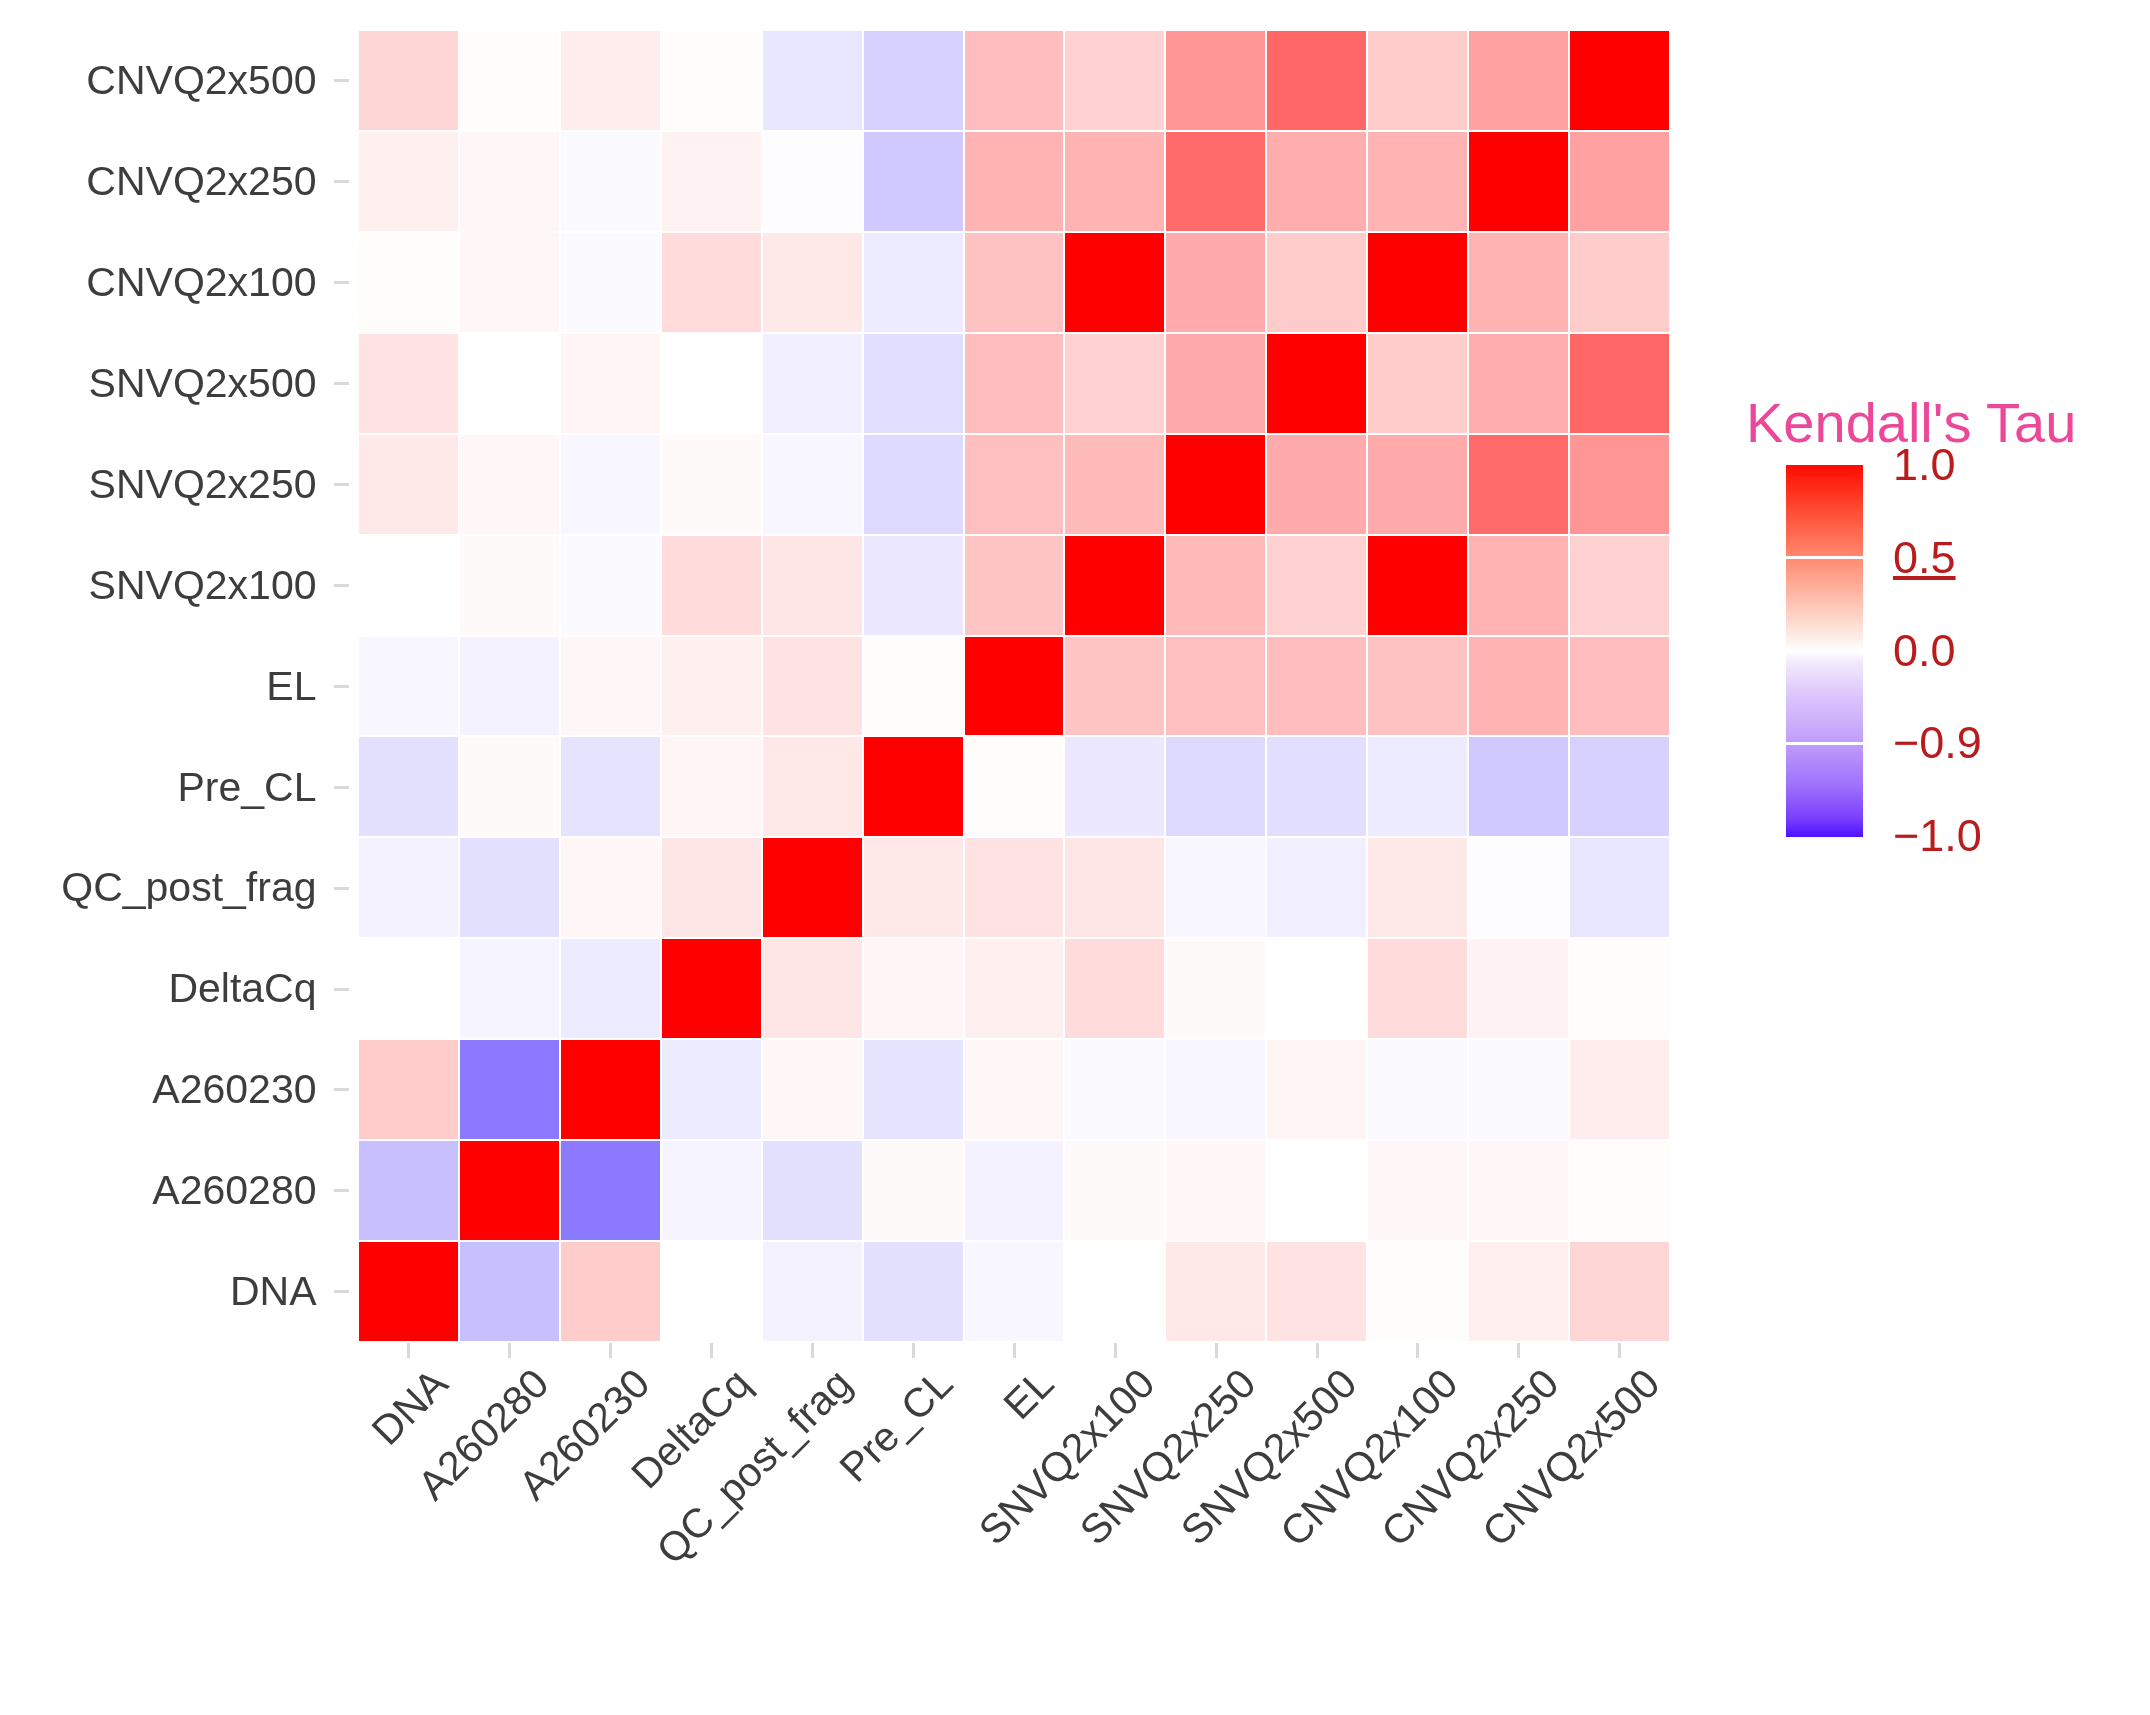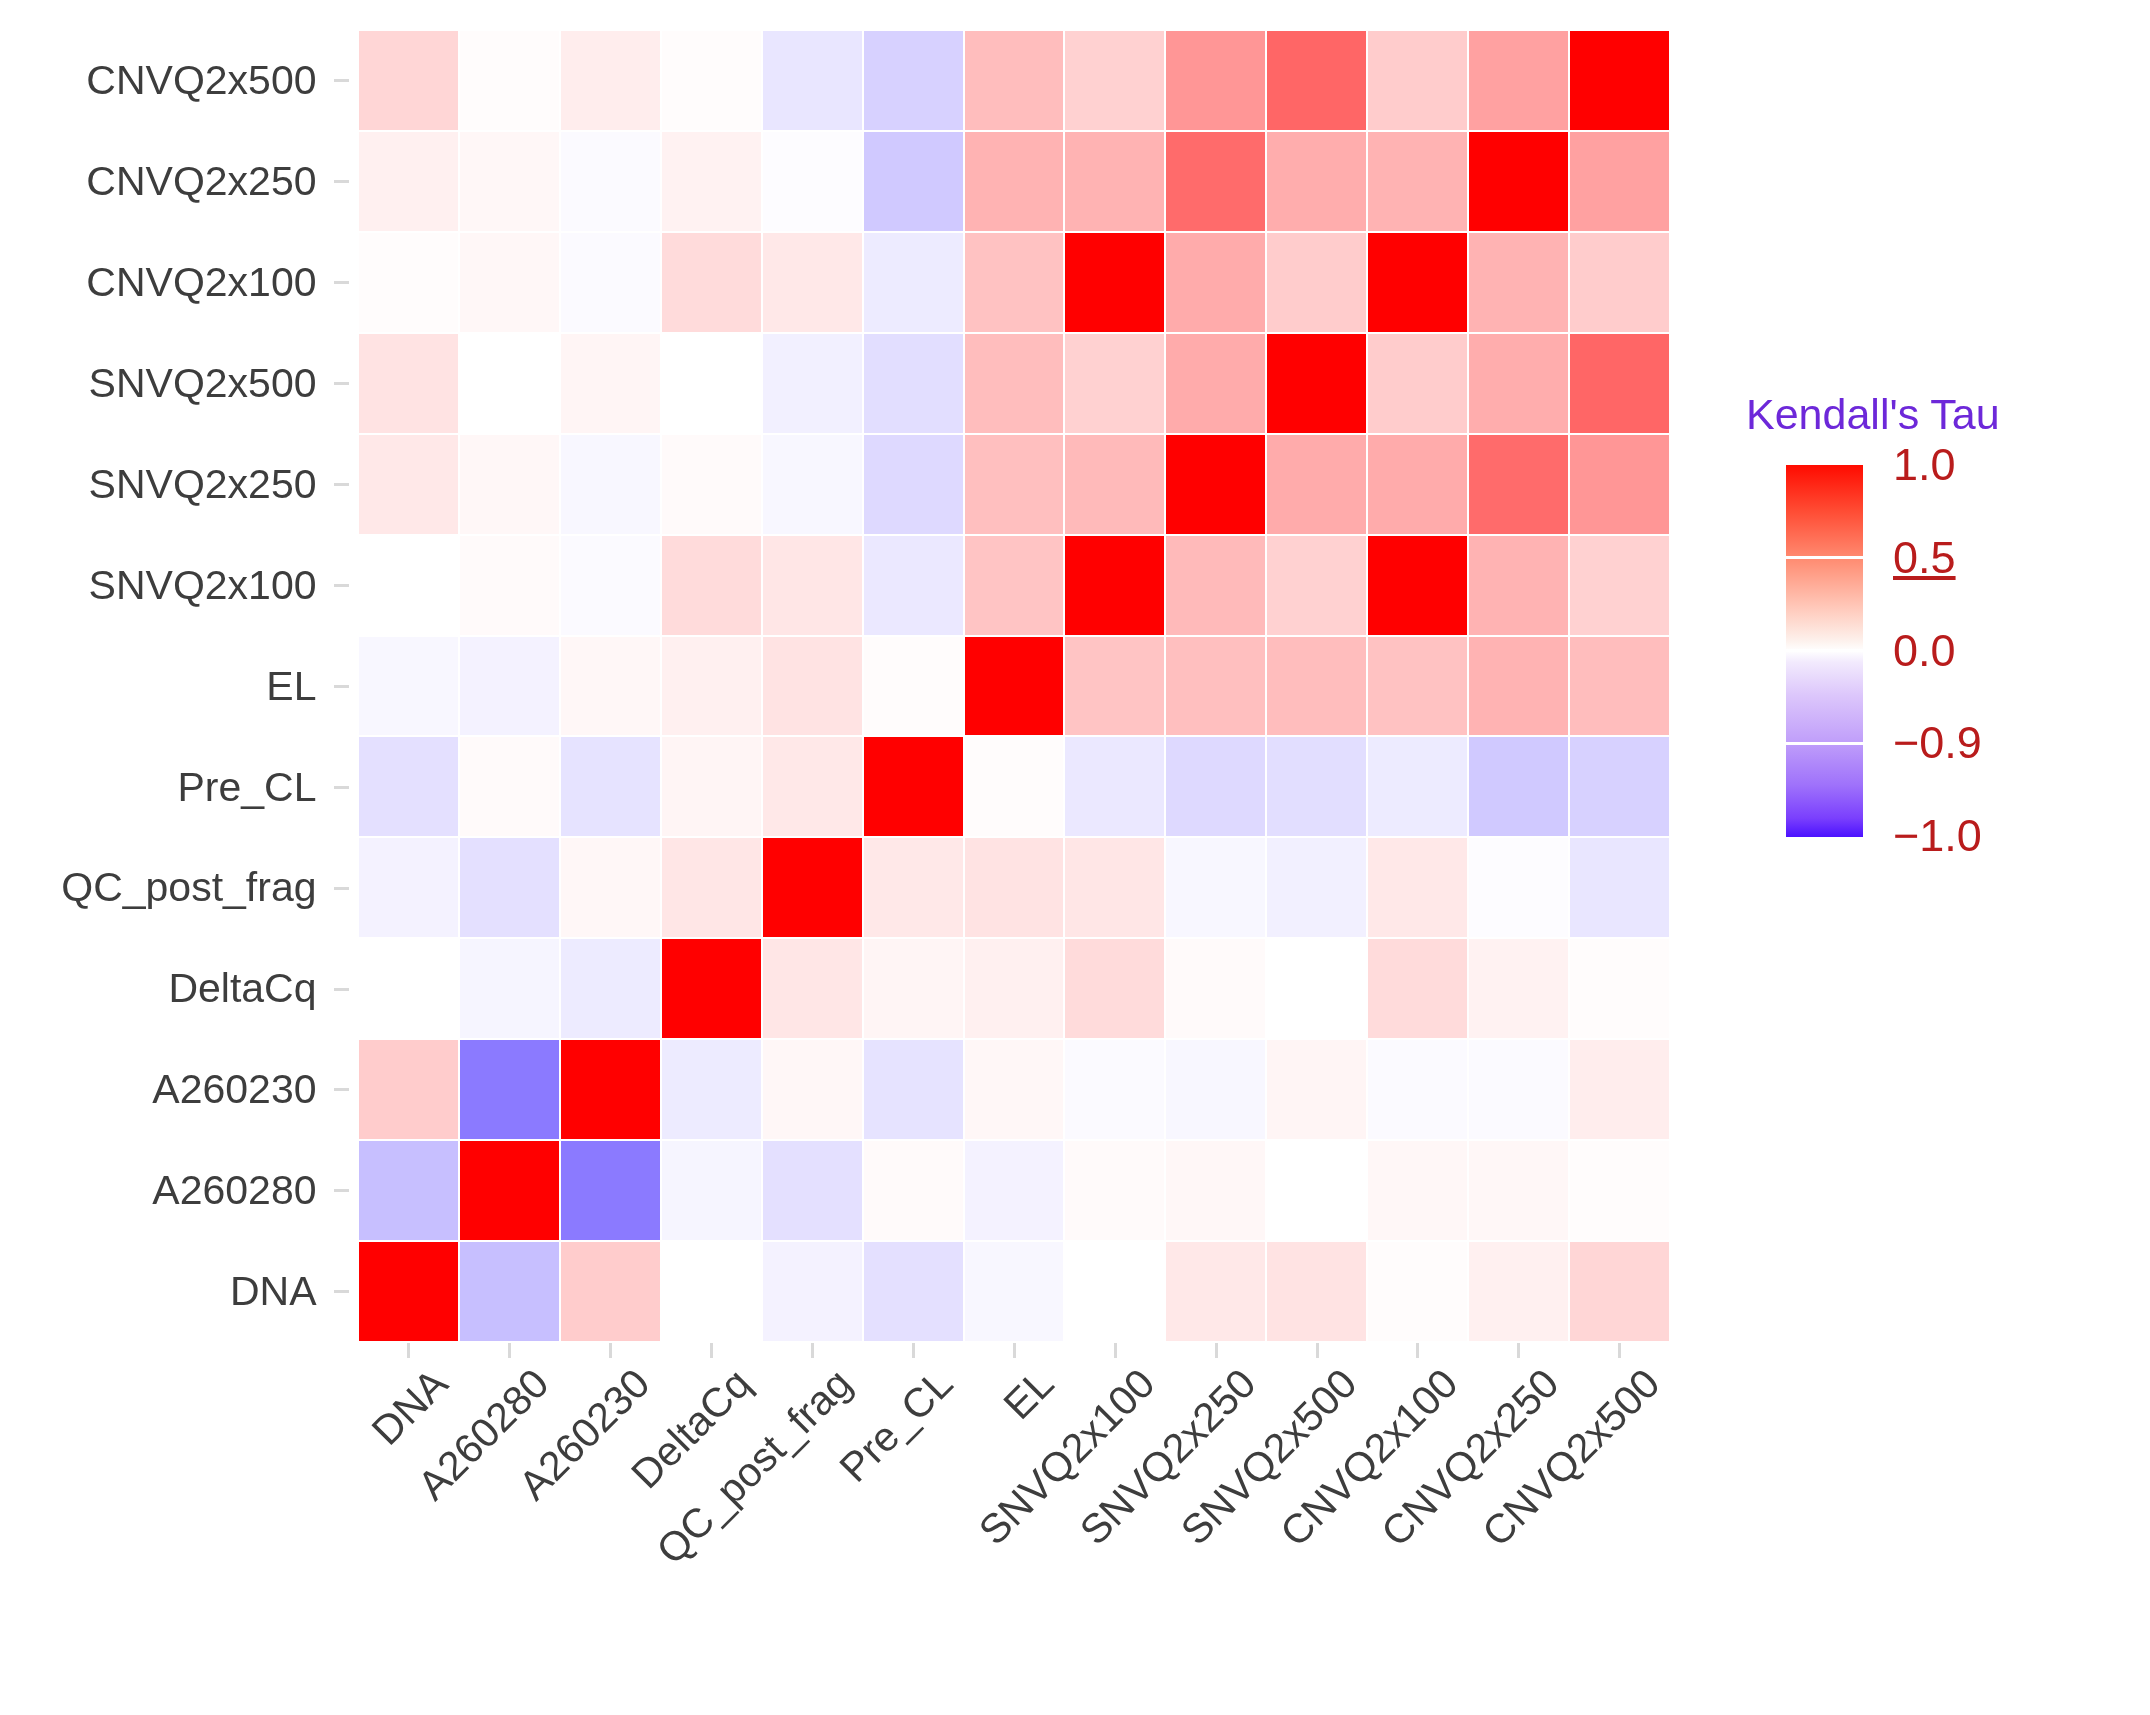--- a/index.html
+++ b/index.html
@@ -106,22 +106,22 @@
     left: 1746px;
     top: 390px;
     width: 397px;
     height: 595px;
   }
   #legend-title {
     position: absolute;
     left: 0px;
     top: 0px;
     white-space: nowrap;
-    font-size: 43px;
-    color: #6d28d9;
+    font-size: 56px;
+    color: #ec4899;
   }
   #legend-bar {
     position: absolute;
     left: 40px;
     top: 75px;
     width: 77px;
     height: 372px;
     background: linear-gradient(to bottom,
         #ff0b00 0%,
         #ff4a32 12%,

